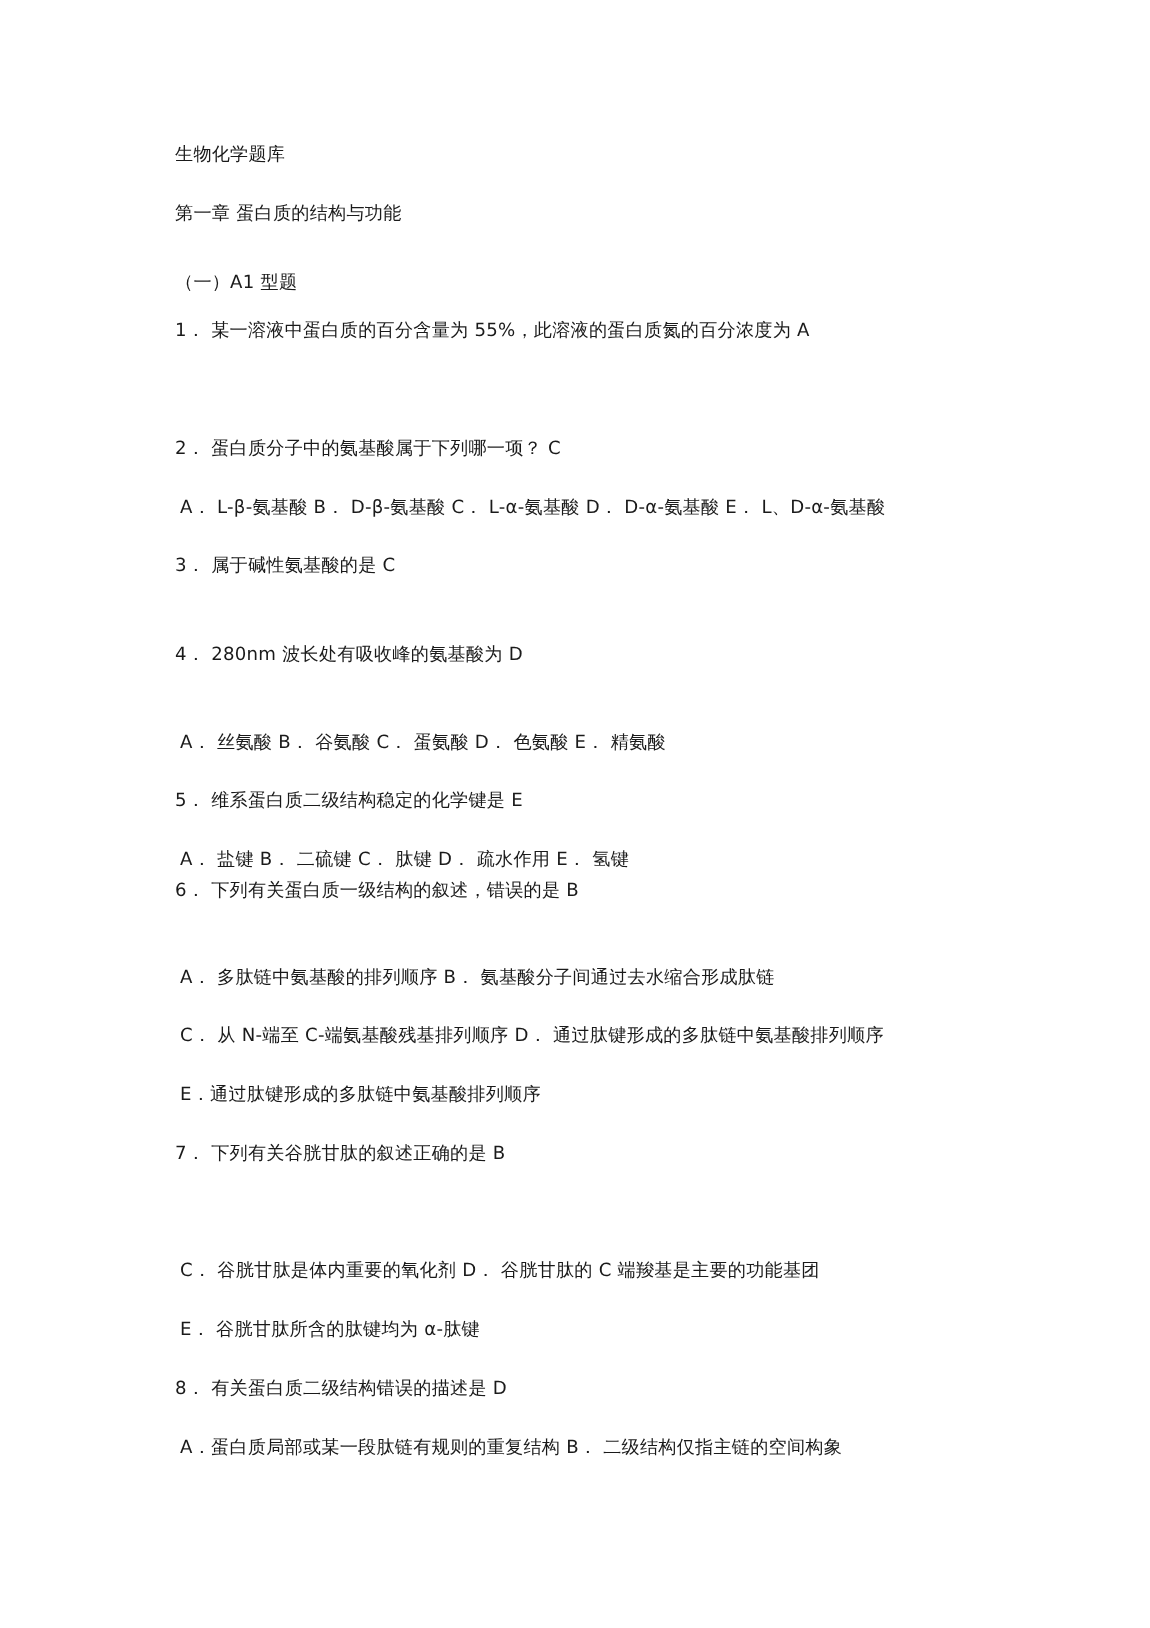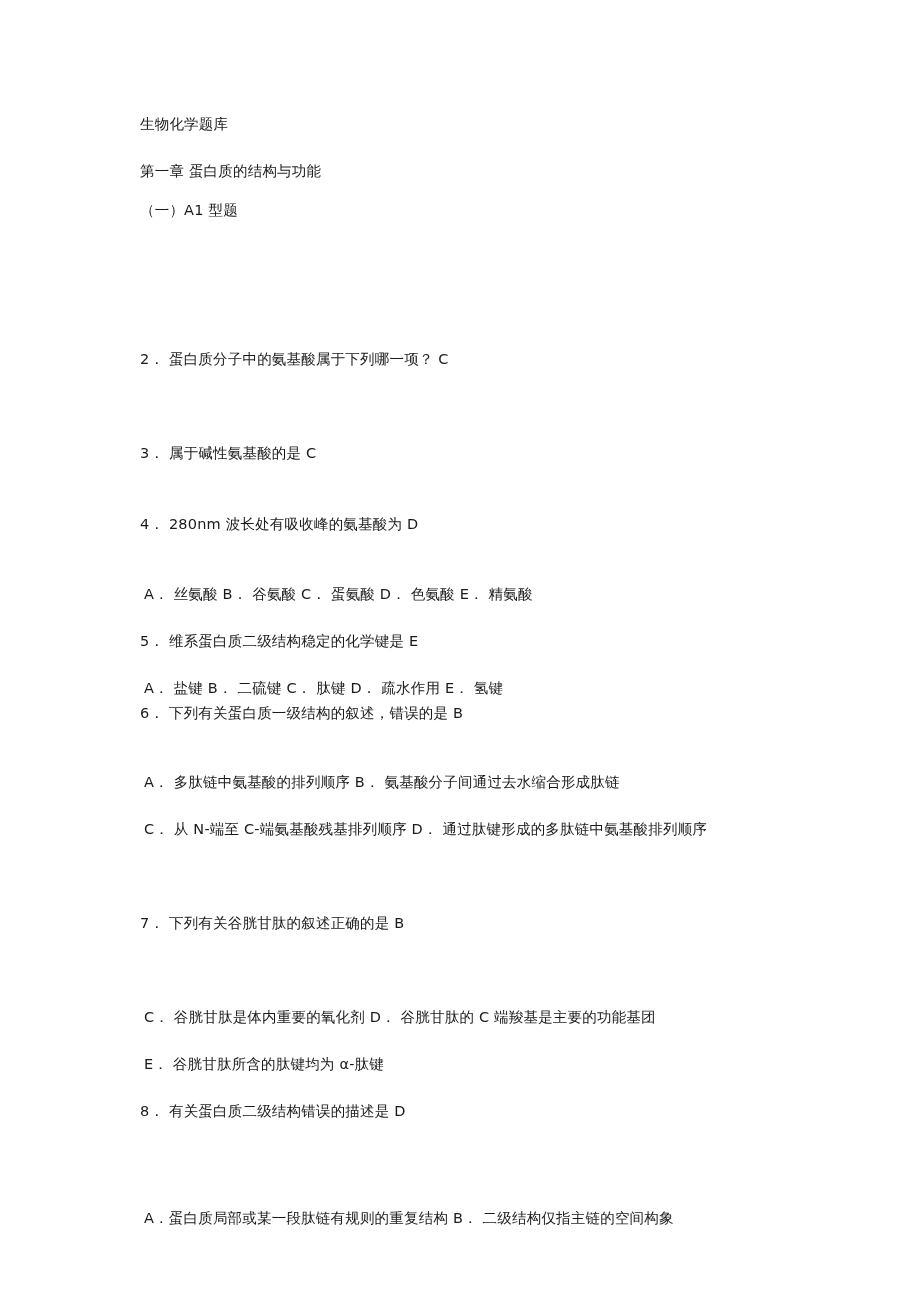--- a/index.html
+++ b/index.html
@@ -14,36 +14,39 @@
       line-height: 20px; height: 20px; letter-spacing: 0.2px;
     }
     .opt { left: 144px; }
   </style>
 </head>
 <body>
 
 <div class="page">
   <div class="line" style="top:114px">生物化学题库</div>
   <div class="line" style="top:161px">第一章 蛋白质的结构与功能</div>
-  <div class="line" style="top:200px">（一）A1 型题</div>
+  <div class="line" style="top:216px">（一）A1 型题</div>
 
+  <div class="line" style="top:255px">1． 某一溶液中蛋白质的百分含量为 55%，此溶液的蛋白质氮的百分浓度为 A</div>
 
   <div class="line" style="top:349px">2． 蛋白质分子中的氨基酸属于下列哪一项？ C</div>
+  <div class="line opt" style="top:396px">A． L-β-氨基酸 B． D-β-氨基酸 C． L-α-氨基酸 D． D-α-氨基酸 E． L、D-α-氨基酸</div>
 
   <div class="line" style="top:443px">3． 属于碱性氨基酸的是 C</div>
 
   <div class="line" style="top:514px">4． 280nm 波长处有吸收峰的氨基酸为 D</div>
   <div class="line opt" style="top:584px">A． 丝氨酸 B． 谷氨酸 C． 蛋氨酸 D． 色氨酸 E． 精氨酸</div>
 
   <div class="line" style="top:631px">5． 维系蛋白质二级结构稳定的化学键是 E</div>
   <div class="line opt" style="top:678px">A． 盐键 B． 二硫键 C． 肽键 D． 疏水作用 E． 氢键</div>
 
   <div class="line" style="top:703px">6． 下列有关蛋白质一级结构的叙述，错误的是 B</div>
   <div class="line opt" style="top:772px">A． 多肽链中氨基酸的排列顺序 B． 氨基酸分子间通过去水缩合形成肽链</div>
   <div class="line opt" style="top:819px">C． 从 N-端至 C-端氨基酸残基排列顺序 D． 通过肽键形成的多肽链中氨基酸排列顺序</div>
+  <div class="line opt" style="top:866px">E．通过肽键形成的多肽链中氨基酸排列顺序</div>
 
   <div class="line" style="top:913px">7． 下列有关谷胱甘肽的叙述正确的是 B</div>
   <div class="line opt" style="top:1007px">C． 谷胱甘肽是体内重要的氧化剂 D． 谷胱甘肽的 C 端羧基是主要的功能基团</div>
   <div class="line opt" style="top:1054px">E． 谷胱甘肽所含的肽键均为 α-肽键</div>
 
   <div class="line" style="top:1101px">8． 有关蛋白质二级结构错误的描述是 D</div>
-  <div class="line opt" style="top:1208px">A．蛋白质局部或某一段肽链有规则的重复结构 B． 二级结构仅指主链的空间构象</div>
+  <div class="line opt" style="top:1148px">A．蛋白质局部或某一段肽链有规则的重复结构 B． 二级结构仅指主链的空间构象</div>
 </div>
 
 </body></html>

